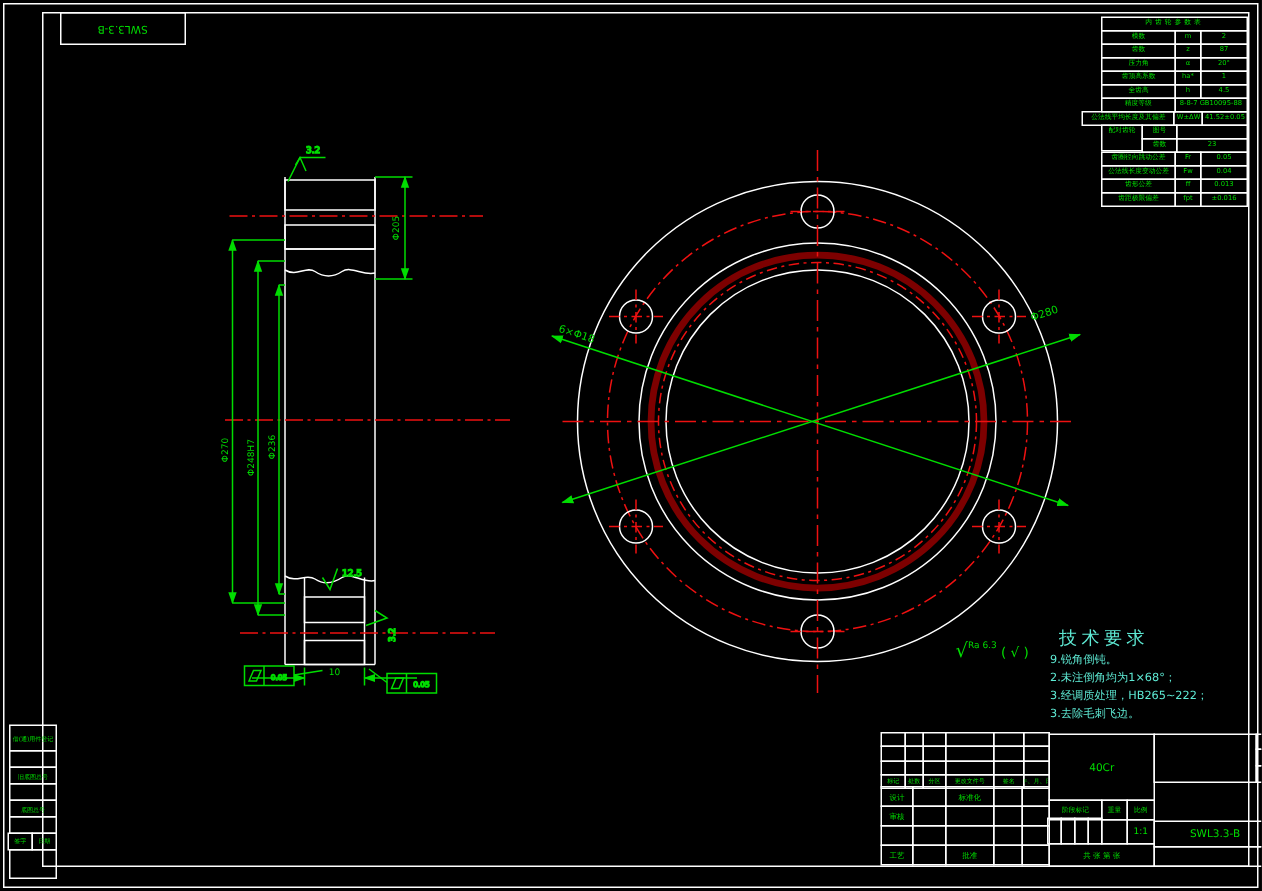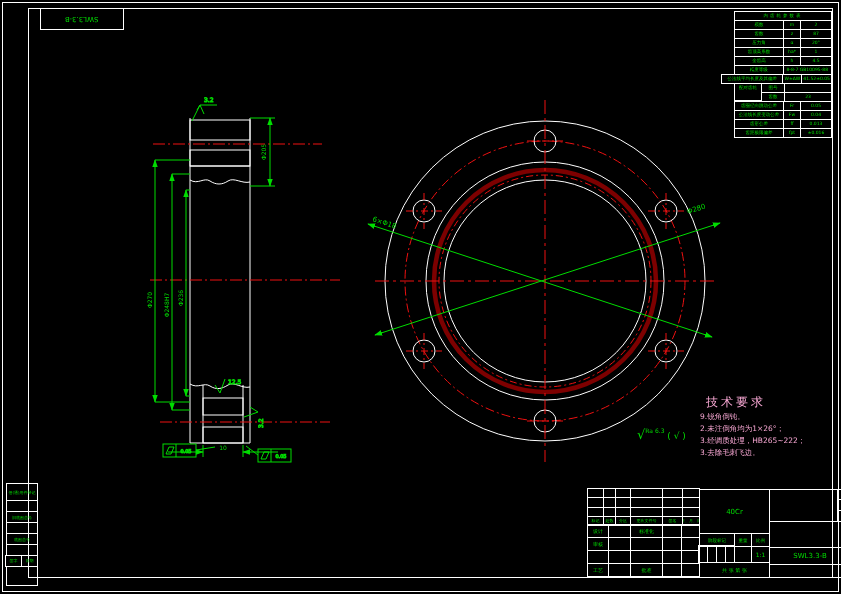--- a/index.html
+++ b/index.html
@@ -29,21 +29,21 @@
   .mate{display:flex;margin-left:13px;}
   .mate-label{border:1px solid #fff;margin-left:-1px;margin-top:-1px;width:26px;height:16px;
               font-size:4.5px;color:#00dd00;text-align:center;line-height:7px;overflow:hidden;}
   .mate-col{display:flex;flex-direction:column;}
   .mate-col .mrow{display:flex;}
   .mate-col .mrow>div{border:1px solid #fff;margin-left:-1px;margin-top:-1px;height:8px;line-height:8px;
               font-size:4.5px;color:#00dd00;text-align:center;overflow:hidden;}
   .mk{width:22px;} .mv{width:46px;}
 
   
-  .techreq{position:absolute;left:700px;top:394px;width:134px;color:#f9a8d4;}
+  .techreq{position:absolute;left:700px;top:417px;width:134px;color:#5eead4;}
   .tr-title{font-size:12px;letter-spacing:3px;margin-left:6px;white-space:nowrap;}
   .tr-item{font-size:7.5px;line-height:12px;white-space:nowrap;}
   .surf{position:absolute;left:637px;top:427px;color:#00dd00;font-size:9px;white-space:nowrap;}
   .surf .mark{font-size:13px;} .surf .lbl{font-size:6px;vertical-align:top;}
 
   
   .tblock{position:absolute;left:588px;top:489px;width:263px;height:89px;color:#00dd00;text-decoration:underline;}
   .abs{position:absolute;border:1px solid #fff;box-sizing:border-box;overflow:hidden;
        display:flex;align-items:center;justify-content:center;color:#00dd00;white-space:nowrap;}
   .rev{position:absolute;left:0;top:0;display:grid;
@@ -286,21 +286,21 @@
       </div>
   </div>
 
   <div class="surf">
     <span class="mark">√</span><span class="lbl">Ra 6.3</span>
     <span>( √ )</span>
   </div>
   <div class="techreq">
     <div class="tr-title">技术要求</div>
     <div class="tr-item">9.锐角倒钝。</div>
-    <div class="tr-item">2.未注倒角均为1×26°；</div>
+    <div class="tr-item">2.未注倒角均为1×68°；</div>
     <div class="tr-item">3.经调质处理，HB265~222；</div>
     <div class="tr-item">3.去除毛刺飞边。</div>
   </div>
 
   <div class="tblock">
 
     <div class="rev">
       <div></div>
         <div></div>
         <div></div>

